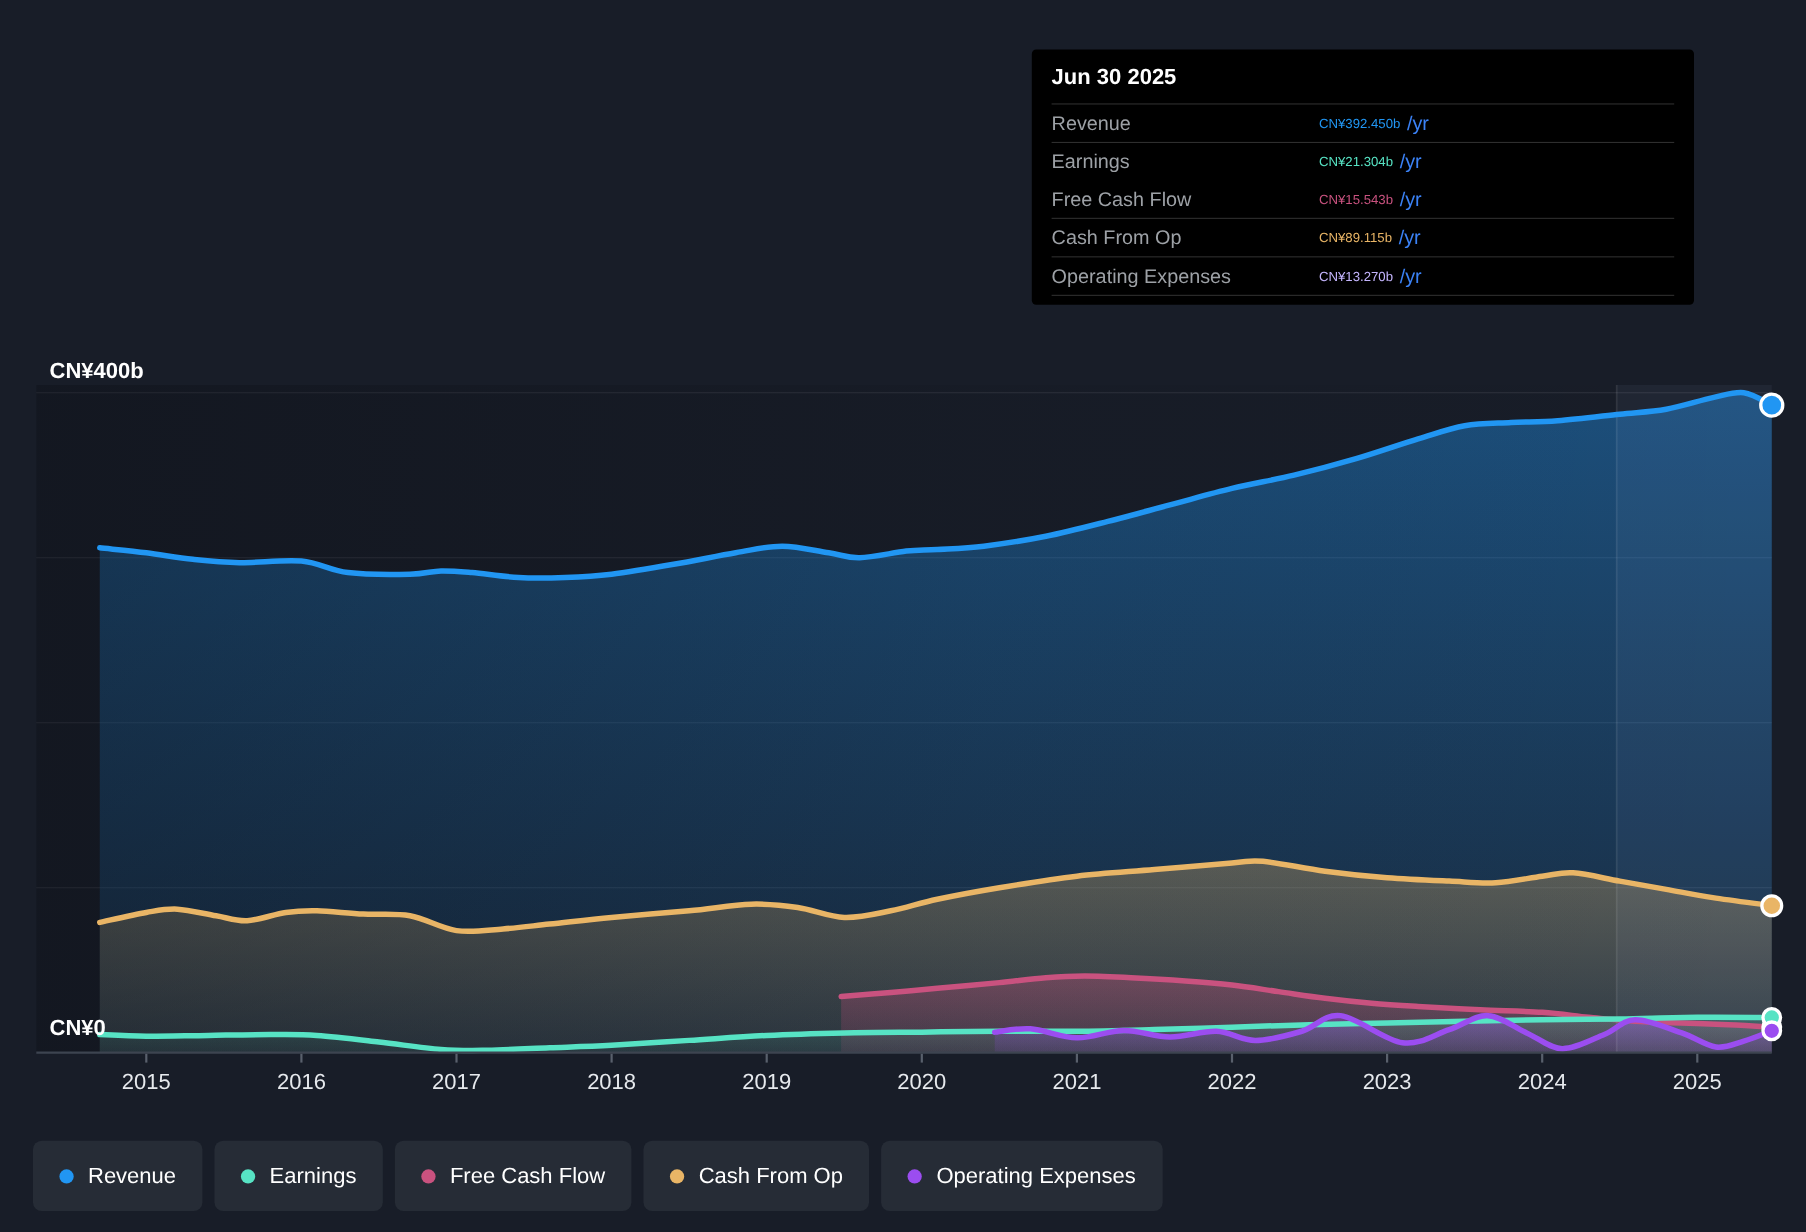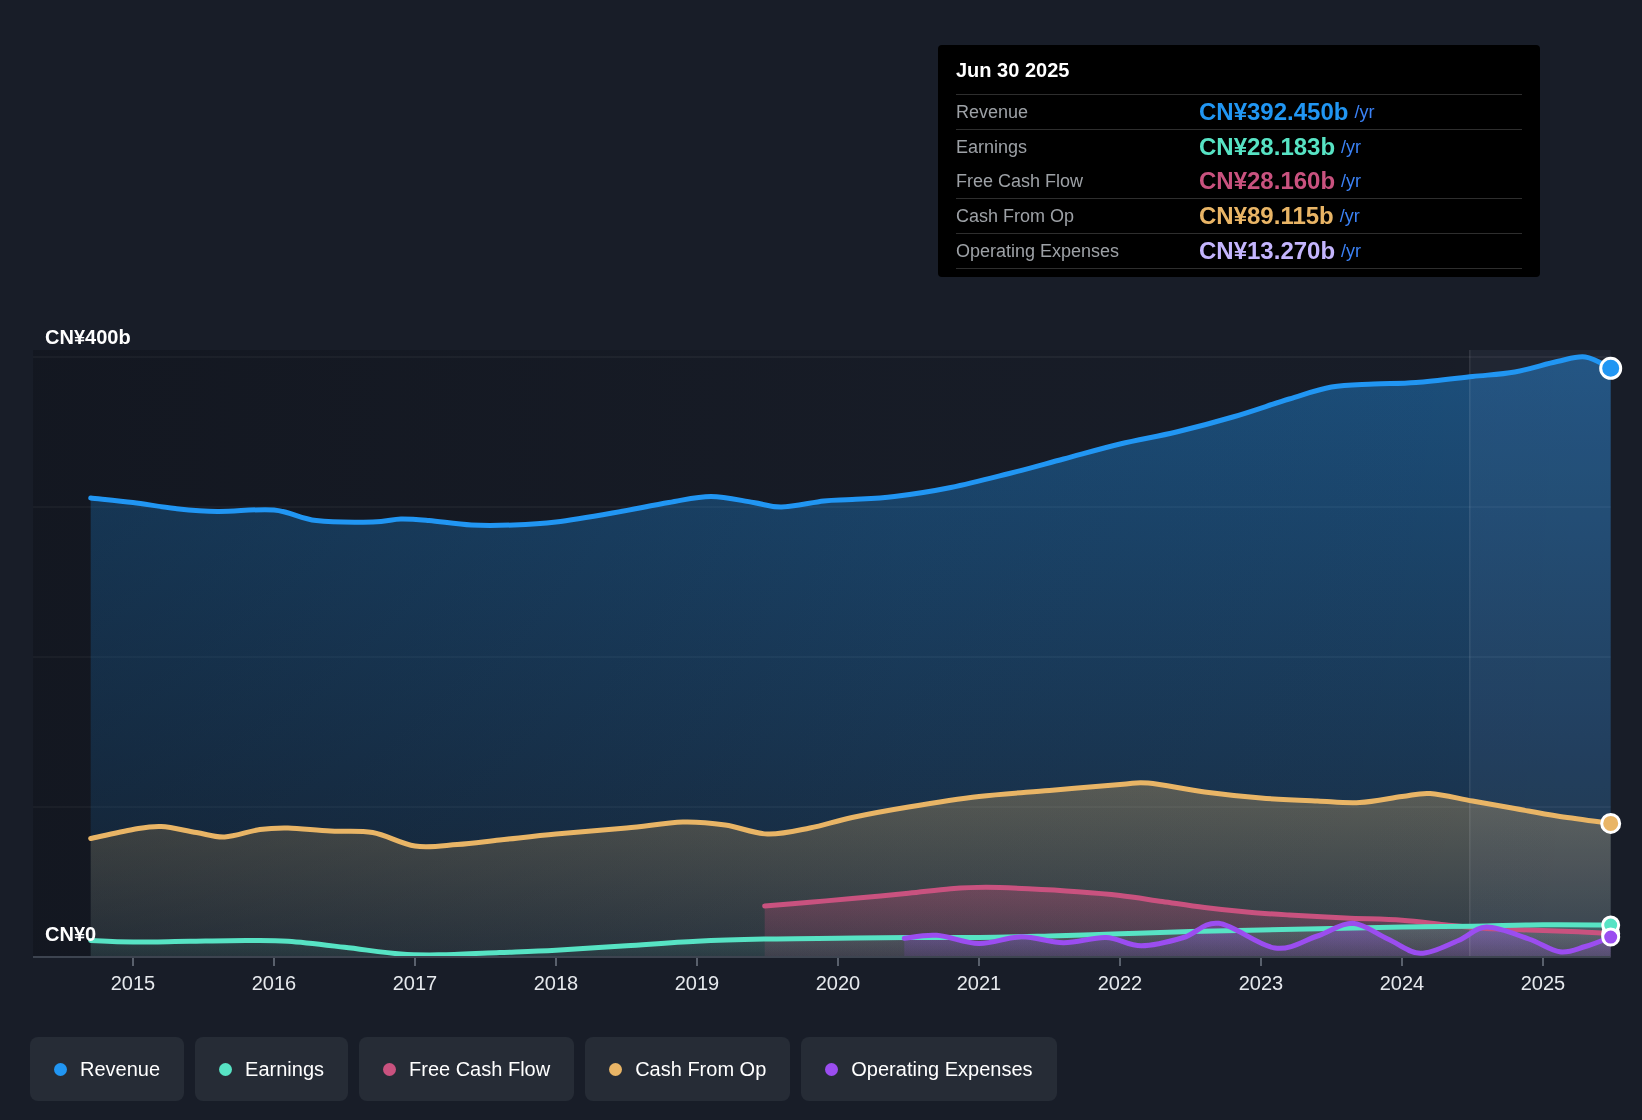--- a/index.html
+++ b/index.html
@@ -19,21 +19,21 @@
   .tt-title{
     color:#ffffff;font-size:20px;font-weight:700;
     padding:14px 0 12px 0;border-bottom:1px solid #2e2e2e;
   }
   .tt-row{
     display:flex;align-items:center;height:34px;
     border-bottom:1px solid #2e2e2e;
   }
   .tt-row.no-border{border-bottom:none;}
   .tt-label{color:#9da1a6;font-size:18px;flex:0 0 243px;}
-  .tt-value{font-size:24px;font-weight:700;}
+  .tt-value{font-size:12px;font-weight:400;}
   .tt-suffix{color:#3b82f6;font-size:18px;font-weight:400;margin-left:6px;}
   .tt-note-value{color:#ffffff;font-size:18px;font-weight:700;}
   
   .legend{
     position:absolute;left:30px;top:1037px;display:flex;gap:11px;z-index:5;
   }
   .legend-chip{
     display:flex;align-items:center;height:64px;padding:0 24px;
     background:#262c36;border-radius:8px;cursor:pointer;
   }
@@ -127,28 +127,28 @@
       <div class="tt-title">Jun 30 2025</div>
 
       <div class="tt-row">
         <span class="tt-label">Revenue</span>
         <span class="tt-value" style="color: rgb(33, 150, 243);">CN¥392.450b</span>
         <span class="tt-suffix">/yr</span>
       </div>
 
       <div class="tt-row no-border">
         <span class="tt-label">Earnings</span>
-        <span class="tt-value" style="color: rgb(87, 227, 196);">CN¥28.183b</span>
+        <span class="tt-value" style="color: rgb(87, 227, 196);">CN¥21.304b</span>
         <span class="tt-suffix">/yr</span>
       </div>
 
 
       <div class="tt-row">
         <span class="tt-label">Free Cash Flow</span>
-        <span class="tt-value" style="color: rgb(201, 82, 127);">CN¥28.160b</span>
+        <span class="tt-value" style="color: rgb(201, 82, 127);">CN¥15.543b</span>
         <span class="tt-suffix">/yr</span>
       </div>
 
       <div class="tt-row">
         <span class="tt-label">Cash From Op</span>
         <span class="tt-value" style="color: rgb(233, 181, 102); text-align: right;">CN¥89.115b</span>
         <span class="tt-suffix">/yr</span>
       </div>
 
       <div class="tt-row">

